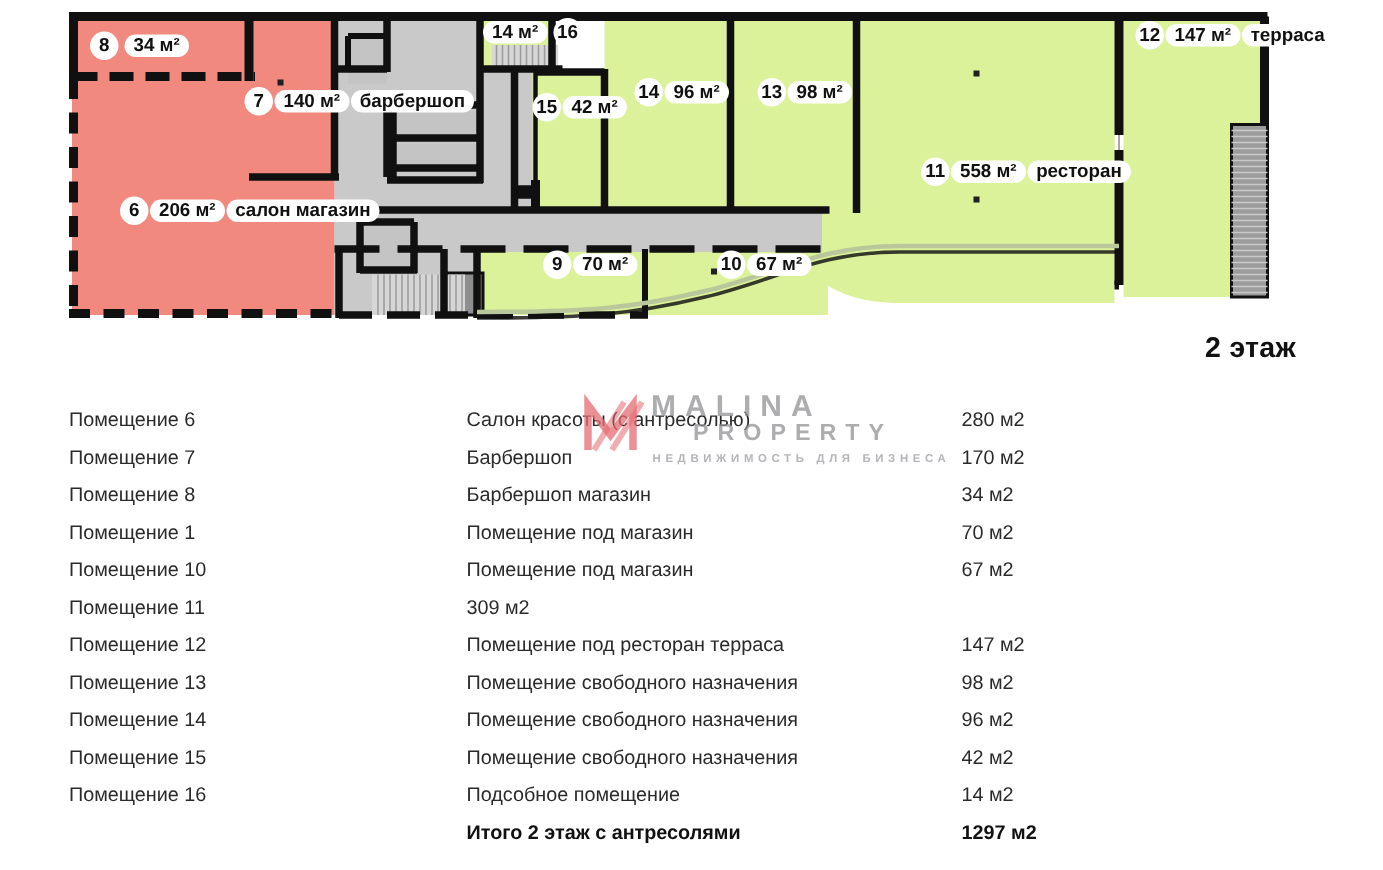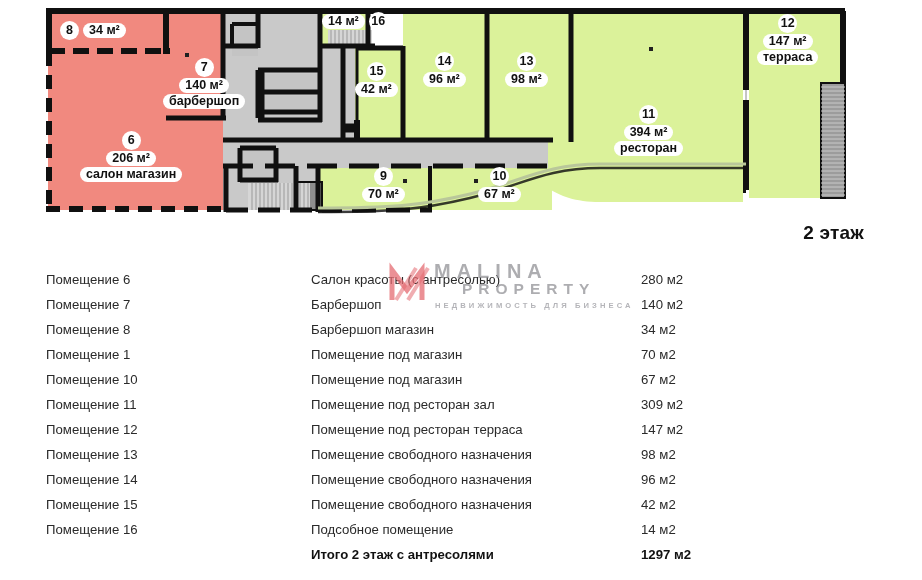--- a/index.html
+++ b/index.html
@@ -8,21 +8,21 @@
     font-family:"Liberation Sans","DejaVu Sans",sans-serif;
     color:#231f20;
   }
 
   
   #plan-wrap{position:absolute;left:0;top:0;width:922px;height:232px;}
   #plan{position:absolute;left:0;top:0;width:922px;height:232px;}
 
   .room-label{
     position:absolute;
-    display:flex;flex-direction:column;align-items:center;
+    display:flex;flex-direction:row;align-items:center;
     gap:1px;
     pointer-events:none;
   }
   .room-label .ln{
     background:#ffffff;
     border-radius:9px;
     padding:0 6px;
     font-weight:bold;
     font-size:12.5px;
     line-height:15px;
@@ -307,21 +307,21 @@
     <span class="ln">96 м²</span>
   </div>
 
   <div class="room-label" style="left:505px;top:52px;">
     <span class="ln num">13</span>
     <span class="ln">98 м²</span>
   </div>
 
   <div class="room-label" style="left:614px;top:58px;margin-top:47px;">
     <span class="ln num">11</span>
-    <span class="ln">394 м²</span>
+    <span class="ln">558 м²</span>
     <span class="ln">ресторан</span>
   </div>
 
   <div class="room-label" style="left:757px;top:14px;">
     <span class="ln num">12</span>
     <span class="ln">147 м²</span>
     <span class="ln">терраса</span>
   </div>
 
   <div class="room-label" style="left:362px;top:167px;">
@@ -340,40 +340,39 @@
 <div id="legend">
 
   <div class="lrow">
     <span class="c1">Помещение 6</span>
     <span class="c2">Салон красоты (с антресолью)</span>
     <span class="c3">280 м2</span>
   </div>
   <div class="lrow">
     <span class="c1">Помещение 7</span>
     <span class="c2">Барбершоп</span>
-    <span class="c3">140 м2</span>
+    <span class="c3">170 м2</span>
   </div>
   <div class="lrow">
     <span class="c1">Помещение 8</span>
     <span class="c2">Барбершоп магазин</span>
     <span class="c3">34 м2</span>
   </div>
   <div class="lrow">
     <span class="c1">Помещение 1</span>
     <span class="c2">Помещение под магазин</span>
     <span class="c3">70 м2</span>
   </div>
   <div class="lrow">
     <span class="c1">Помещение 10</span>
     <span class="c2">Помещение под магазин</span>
     <span class="c3">67 м2</span>
   </div>
   <div class="lrow">
     <span class="c1">Помещение 11</span>
-    <span class="c2">Помещение под ресторан зал</span>
     <span class="c3">309 м2</span>
   </div>
   <div class="lrow">
     <span class="c1">Помещение 12</span>
     <span class="c2">Помещение под ресторан терраса</span>
     <span class="c3">147 м2</span>
   </div>
   <div class="lrow">
     <span class="c1">Помещение 13</span>
     <span class="c2">Помещение свободного назначения</span>

